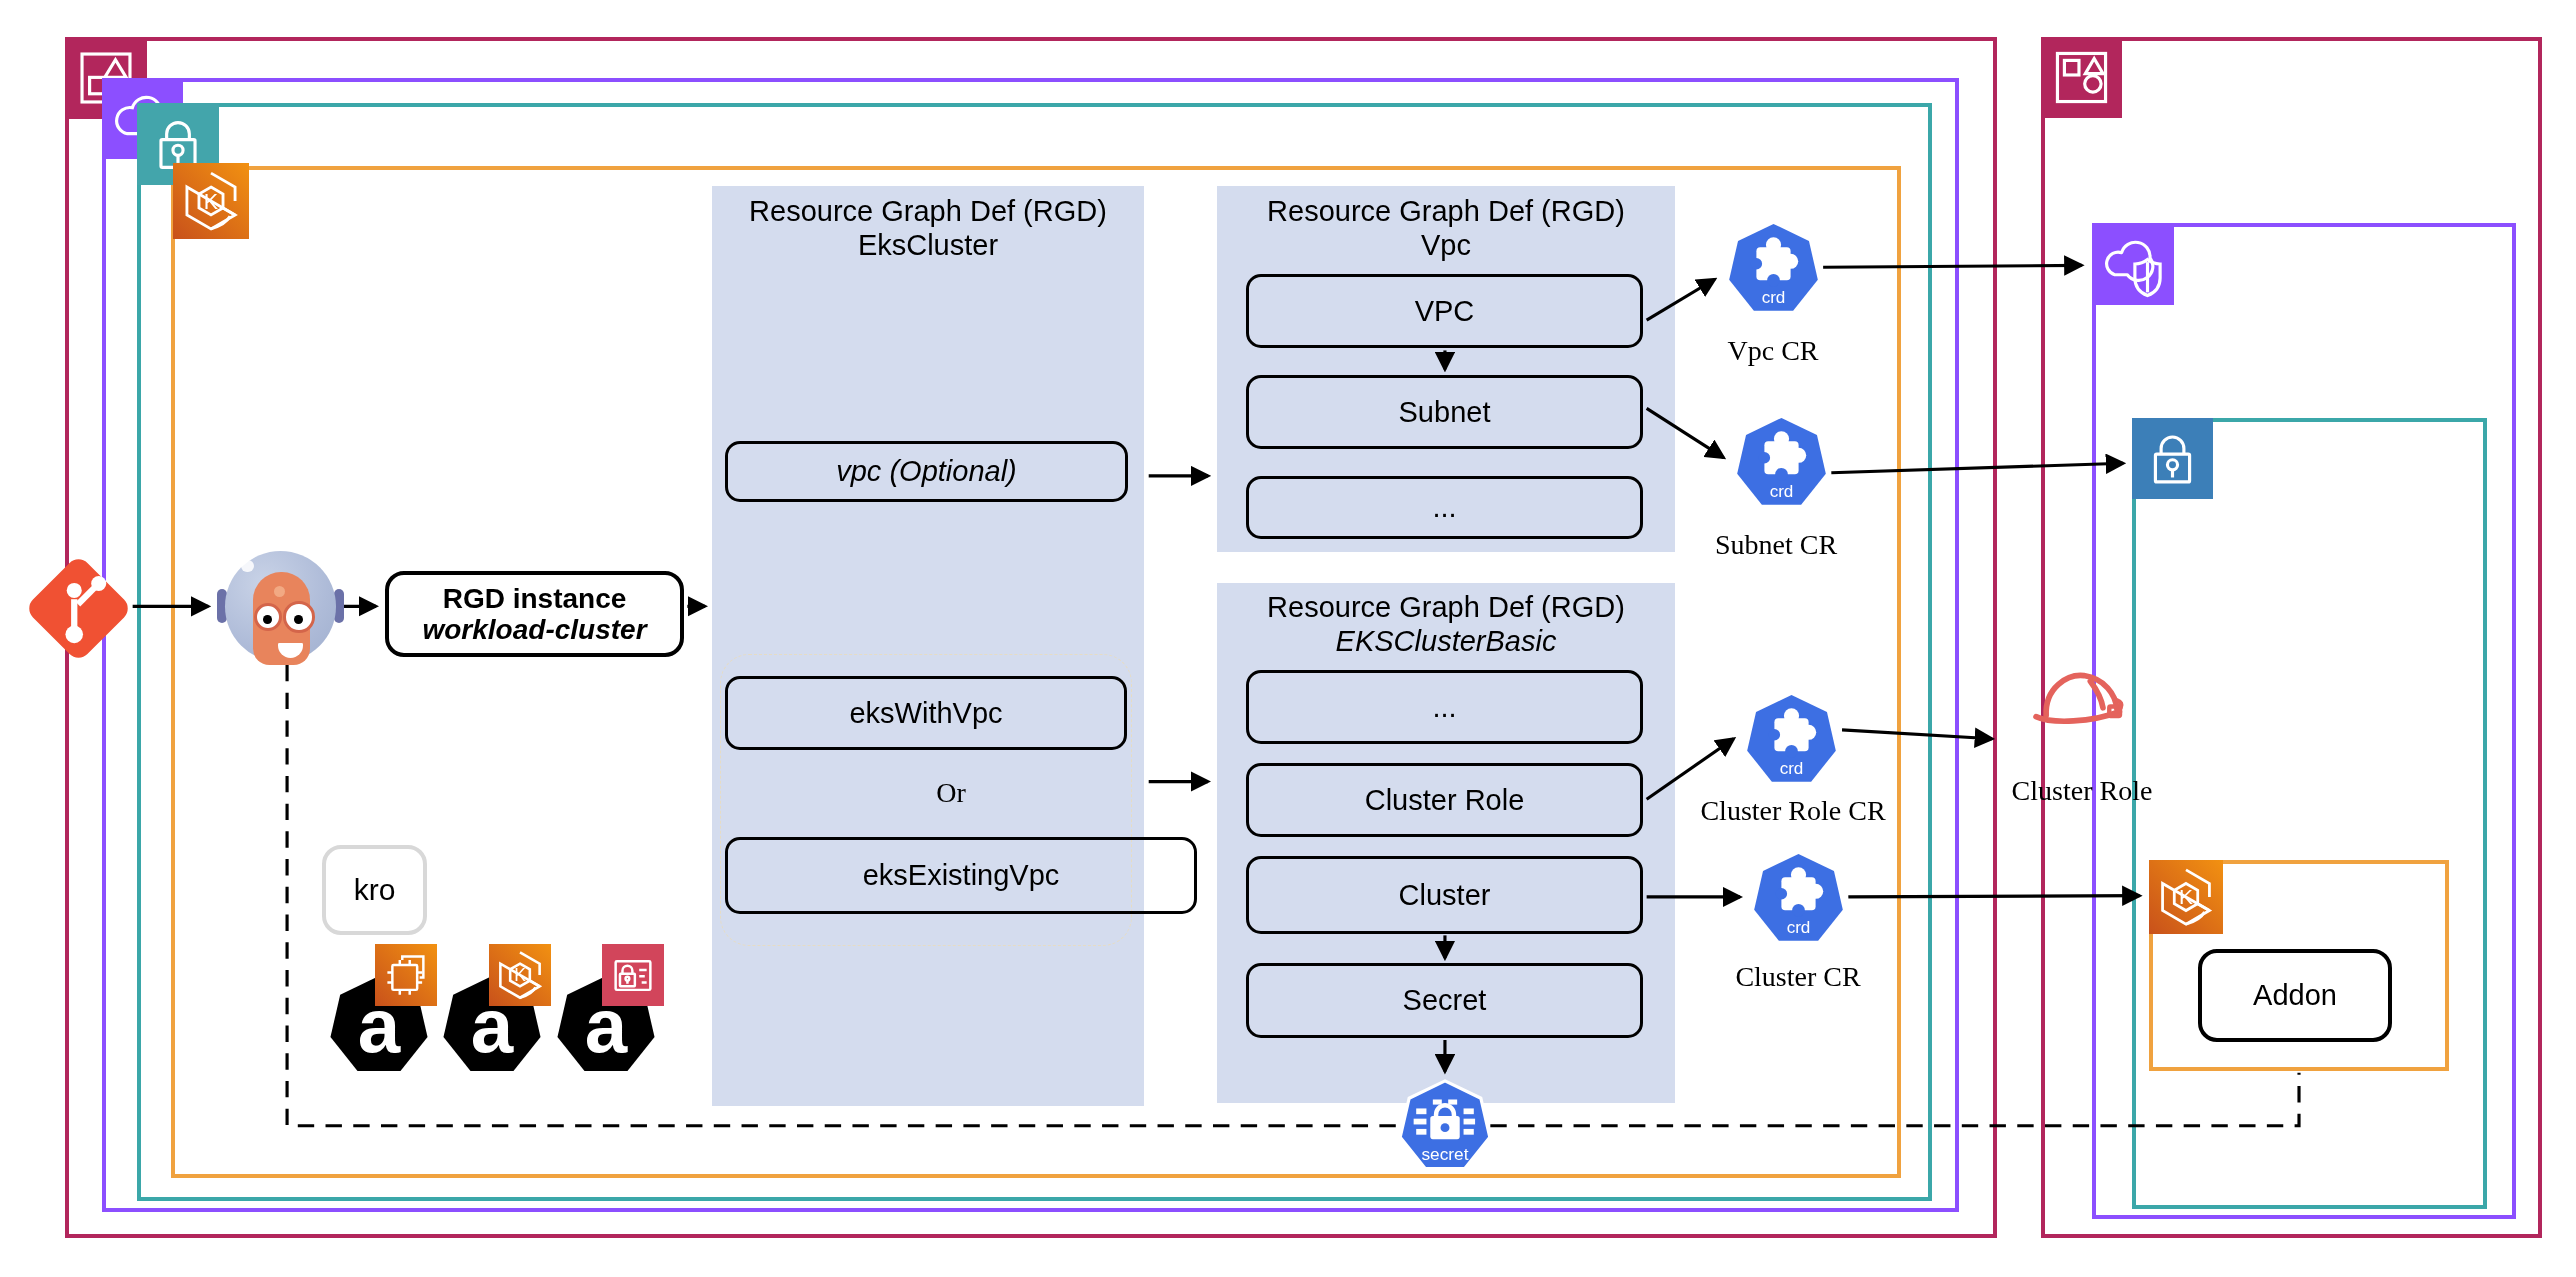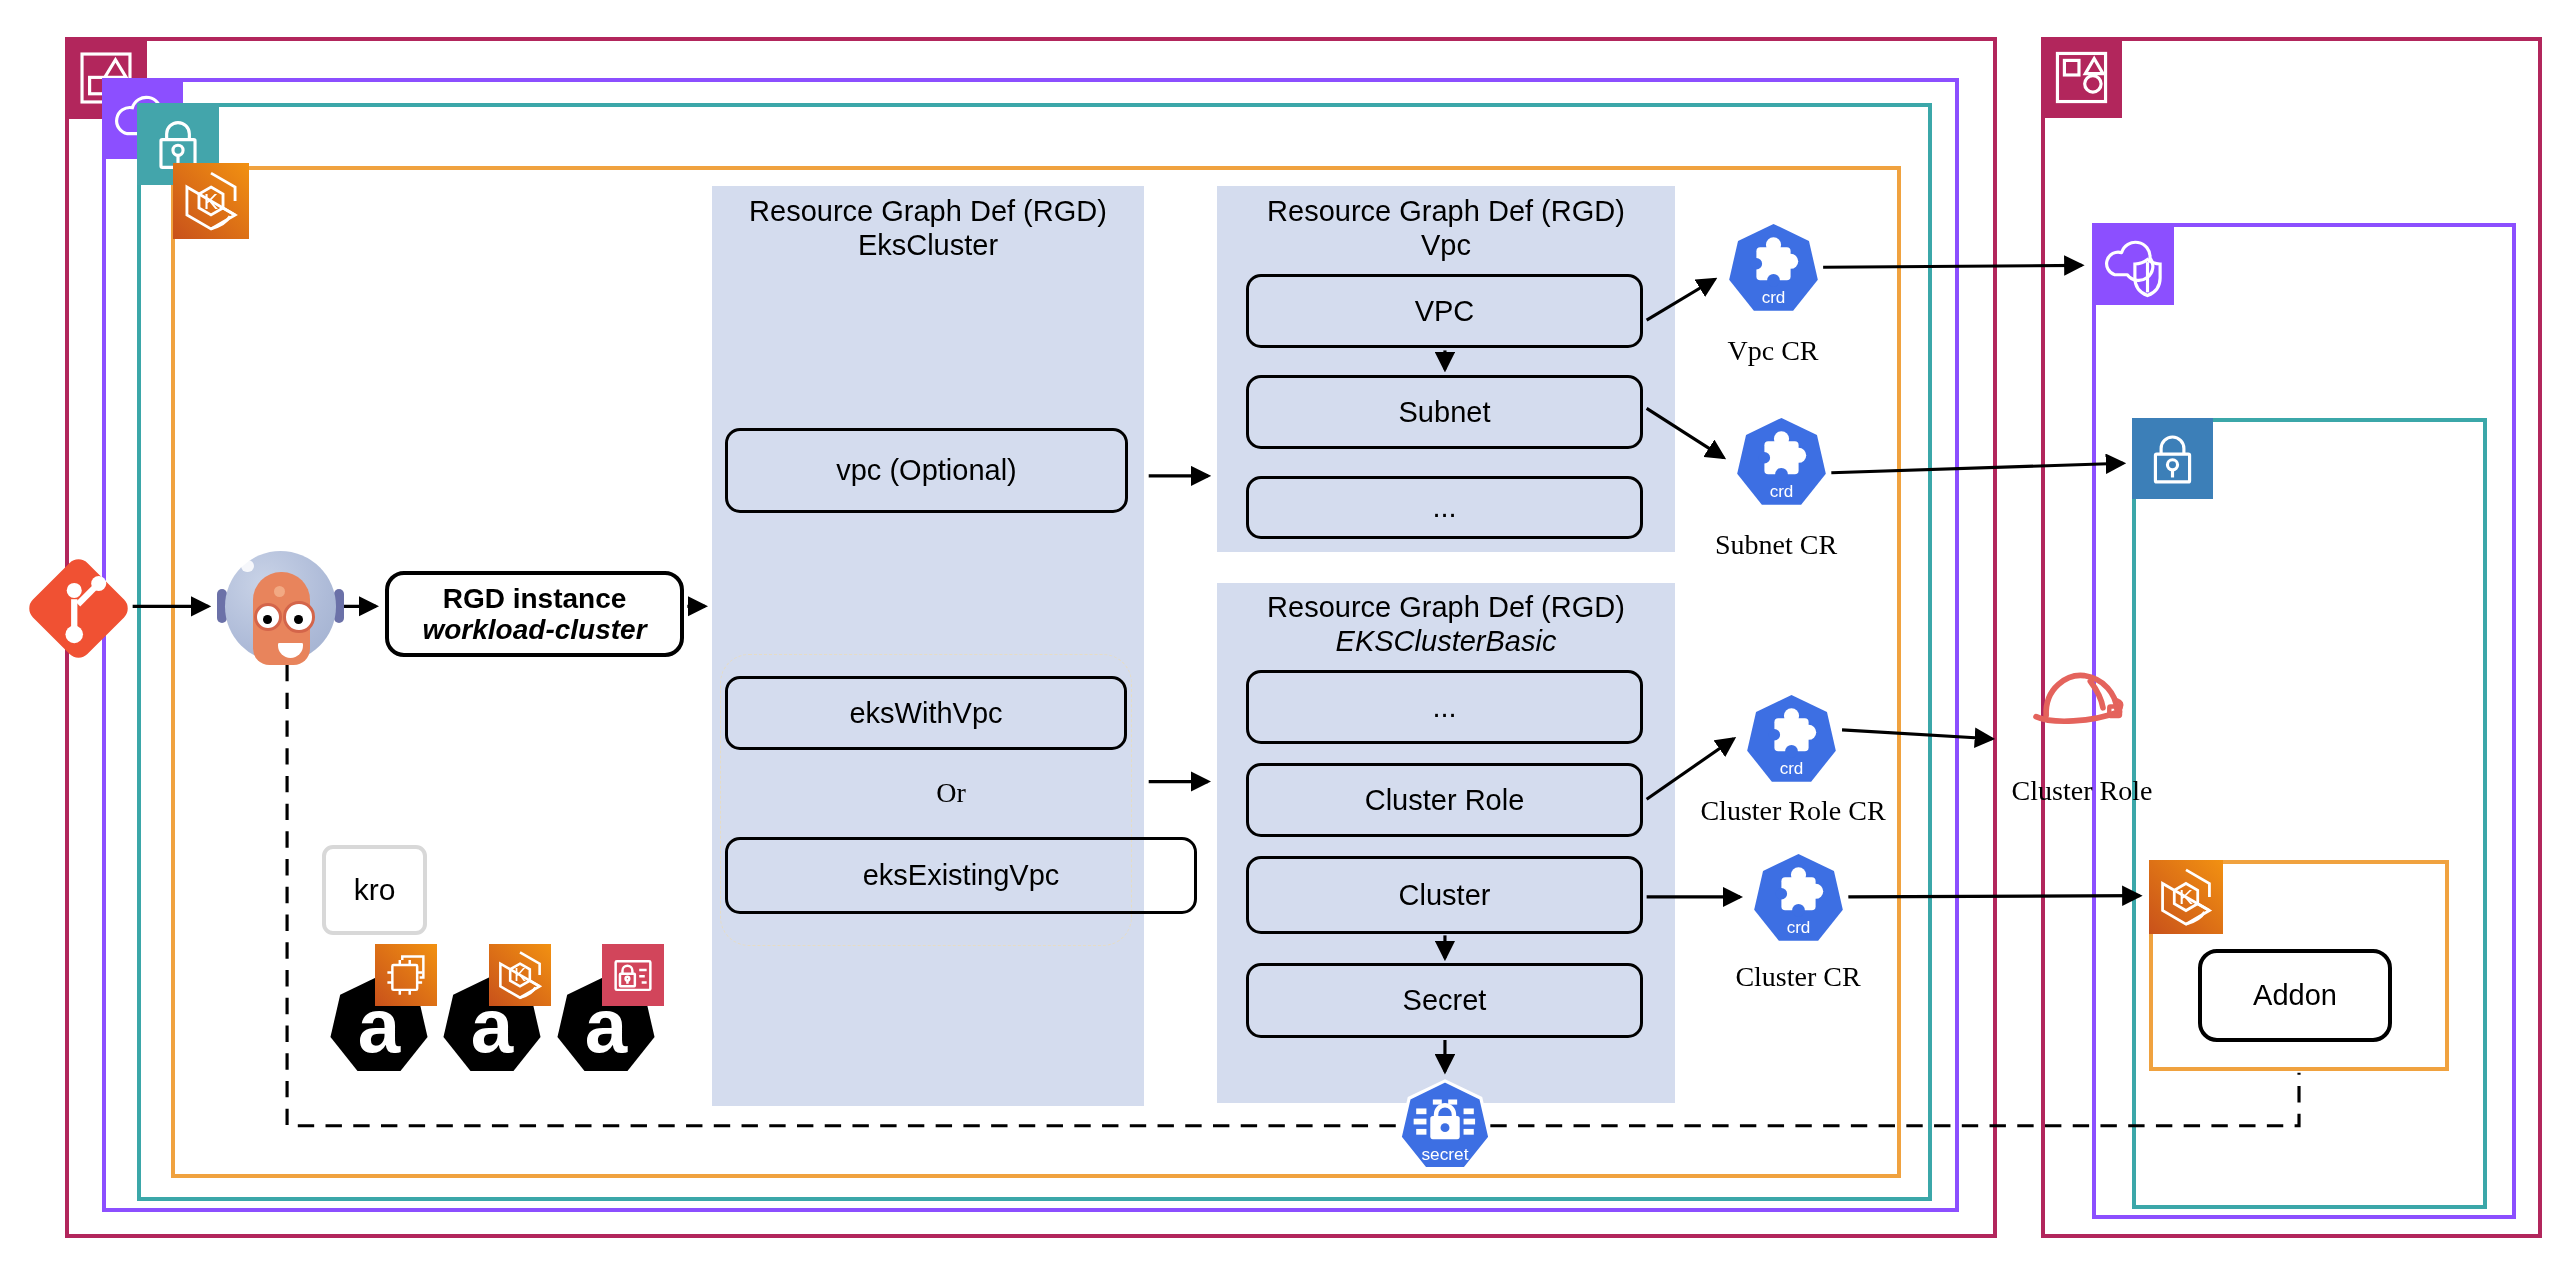--- a/index.html
+++ b/index.html
@@ -113,21 +113,21 @@
   <div class="panel" style="left:1217px;top:186px;width:458px;height:366px;"></div>
   <div class="panel" style="left:1217px;top:583px;width:458px;height:520px;"></div>
 
   <div class="ptitle" style="left:712px;width:432px;top:195px;right:auto;">Resource Graph Def (RGD)</div>
   <div class="ptitle" style="left:712px;width:432px;top:229px;right:auto;">EksCluster</div>
   <div class="ptitle" style="left:1217px;width:458px;top:195px;right:auto;">Resource Graph Def (RGD)</div>
   <div class="ptitle" style="left:1217px;width:458px;top:229px;right:auto;">Vpc</div>
   <div class="ptitle" style="left:1217px;width:458px;top:591px;right:auto;">Resource Graph Def (RGD)</div>
   <div class="ptitle" style="left:1217px;width:458px;top:625px;right:auto;font-style:italic;">EKSClusterBasic</div>
 
-  <div class="nbox" style="left:725px;top:428px;width:403px;height:85px;">vpc (Optional)</div>
+  <div class="nbox" style="left:725px;top:441px;width:403px;height:61px;font-style:italic;">vpc (Optional)</div>
   <div class="dashedgrp" style="left:720px;top:654px;width:410px;height:290px;"></div>
   <div class="nbox" style="left:725px;top:676px;width:402px;height:74px;">eksWithVpc</div>
   <div class="lbl" style="left:750px;top:777px;width:402px;">Or</div>
   <div class="nbox" style="left:725px;top:837px;width:472px;height:77px;">eksExistingVpc</div>
 
   <div class="nbox" style="left:1246px;top:274px;width:397px;height:74px;">VPC</div>
   <div class="nbox" style="left:1246px;top:375px;width:397px;height:74px;">Subnet</div>
   <div class="nbox" style="left:1246px;top:476px;width:397px;height:63px;">...</div>
 
   <div class="nbox" style="left:1246px;top:670px;width:397px;height:74px;">...</div>
@@ -187,21 +187,21 @@
     <div class="pupil" style="left:38px;top:64px;"></div>
     <div class="pupil" style="left:69px;top:64px;"></div>
     <div class="mouth"></div>
   </div>
 
   <div class="nbox whitebox" style="left:385px;top:571px;width:299px;height:86px;border-width:4.4px;border-radius:19px;flex-direction:column;line-height:31.5px;z-index:6;">
     <div style="font-weight:bold;font-size:28px;">RGD instance</div>
     <div style="font-weight:bold;font-style:italic;font-size:28px;">workload-cluster</div>
   </div>
 
-  <div class="nbox whitebox" style="left:322px;top:845px;width:105px;height:90px;border:4.4px solid #D8D8D8;border-radius:11px;font-size:30px;z-index:6;">kro</div>
+  <div class="nbox whitebox" style="left:322px;top:845px;width:105px;height:90px;border:4.4px solid #D8D8D8;border-radius:19px;font-size:30px;z-index:6;">kro</div>
 
   <div class="icon" style="left:327px;top:974px;width:110px;height:104px;">
     <svg width="104" height="104" viewBox="0 0 150 150">
       <polygon points="75,3 131,30 145,91 106,140 44,140 5,91 19,30" fill="#000"></polygon>
       <text x="75" y="112" text-anchor="middle" font-size="110" font-weight="bold" fill="#fff" font-family="Liberation Sans, sans-serif">a</text>
     </svg>
   </div>
   <div class="badge" style="left:375px;top:944px;width:62px;height:62px;background:linear-gradient(45deg,#C8511B,#F29111);z-index:7;">
     <svg width="62" height="62" viewBox="0 0 100 100" fill="none" stroke="#fff" stroke-width="4">
       <rect x="28" y="34" width="40" height="40" rx="2"></rect>

